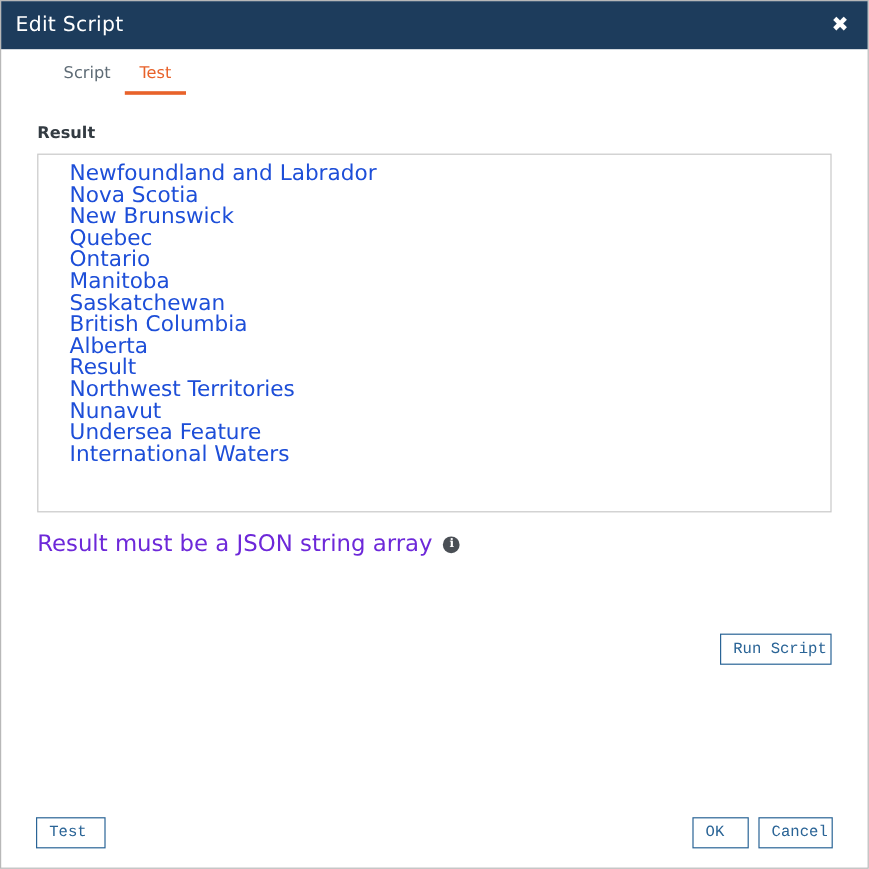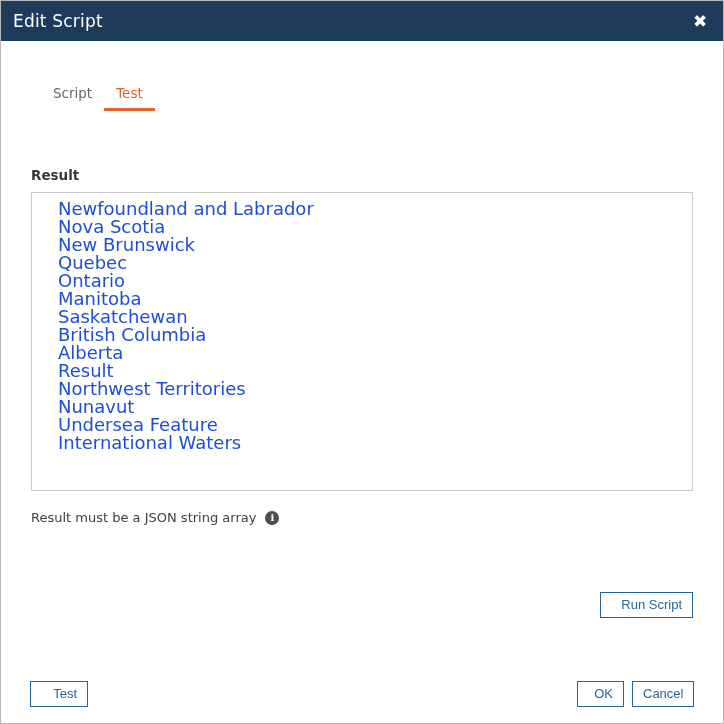--- a/index.html
+++ b/index.html
@@ -16,21 +16,20 @@
 
   .dialog {
     position: relative;
     width: 724px;
     height: 724px;
     box-sizing: border-box;
     border: 1px solid #b8b8b8;
     background: #ffffff;
     display: flex;
     flex-direction: column;
-    gap: 32px;
   }
 
   
   .titlebar {
     position: relative;
     height: 40px;
     min-height: 40px;
     background: #1d3c5c;
     display: flex;
     align-items: center;
@@ -124,22 +123,22 @@
     margin-left: 21px;
   }
 
   .helper-row {
     display: flex;
     align-items: center;
     margin-top: 13px;
     height: 28px;
   }
   .helper-text {
-    font-size: 13px;
-    color: #404040;
+    font-size: 19px;
+    color: #6d28d9;
     line-height: 1;
   }
   .info-icon {
     width: 14px;
     height: 14px;
     border-radius: 50%;
     background: #4a4f55;
     color: #ffffff;
     font-size: 10px;
     font-weight: bold;
@@ -150,27 +149,27 @@
     cursor: pointer;
     line-height: 1;
     font-family: "DejaVu Serif", "Liberation Serif", serif;
   }
 
   .btn {
     box-sizing: border-box;
     border: 1px solid #2a6496;
     background: #ffffff;
     color: #2a6496;
-    font-family: Liberation Sans, sans-serif;
+    font-family: Liberation Mono, monospace;
     font-size: 13px;
     cursor: pointer;
     padding: 0 10px;
     height: 26px;
     line-height: 24px;
-    text-align: right;
+    text-align: left;
     white-space: nowrap;
   }
 
   .run-script-button {
     position: absolute;
     right: 30px;
     top: 449px;
     width: 93px;
     height: 26px;
   }

